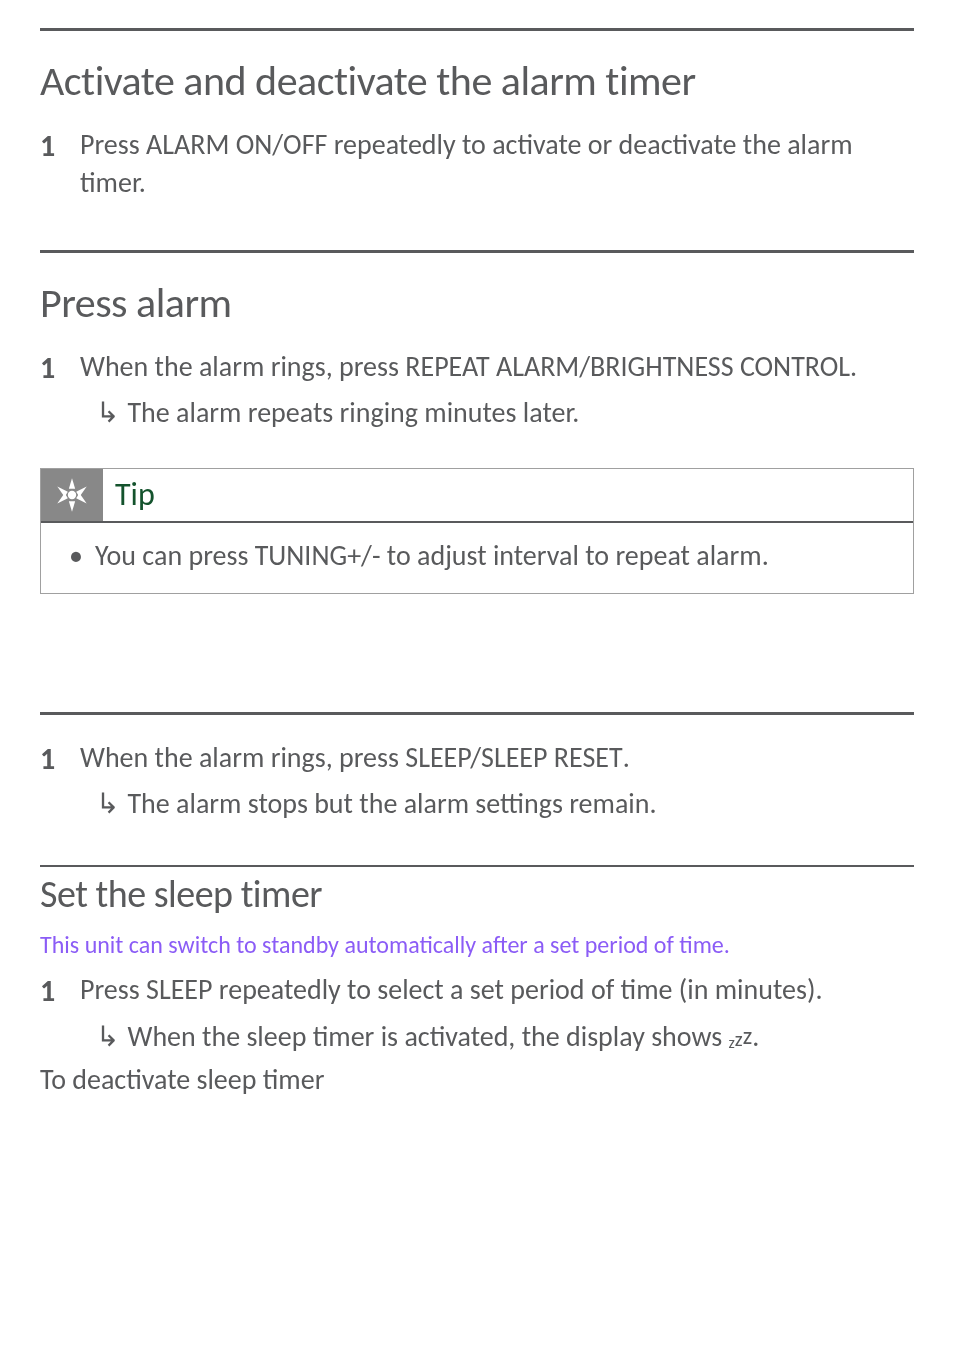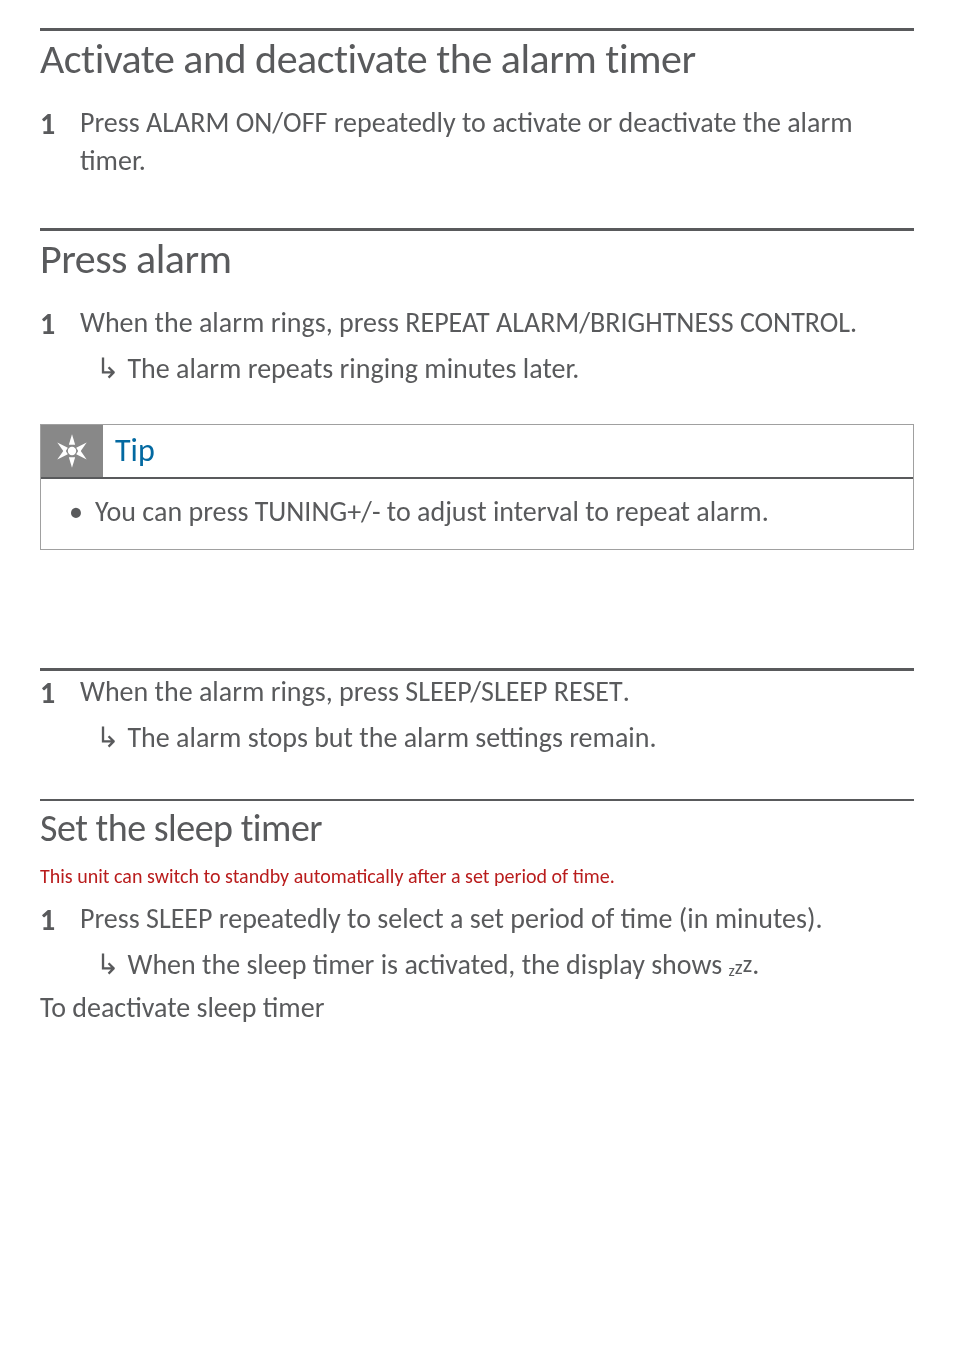--- a/index.html
+++ b/index.html
@@ -10,21 +10,21 @@
   body {
     font-family: "Gill Sans", "Gill Sans MT", Calibri, sans-serif;
     background: #ffffff;
     color: #595a5c;
     width: 954px;
     padding: 28px 40px 20px 40px;
     font-weight: 300;
   }
   .section {
     border-top: 3px solid #595a5c;
-    padding-top: 2px;
+    padding-top: 24px;
     margin-bottom: 48px;
   }
   .section-h1 {
     font-size: 42px;
     font-weight: 400;
     color: #595a5c;
     margin-bottom: 20px;
     letter-spacing: -0.5px;
   }
   .section-h2 {
@@ -63,23 +63,23 @@
     line-height: 1.35;
     color: #595a5c;
     margin-bottom: 4px;
   }
   .result-arrow {
     margin-right: 8px;
     font-weight: 400;
     display: inline-block;
   }
   .paragraph {
-    font-size: 20px;
-    line-height: 1.35;
-    color: #b91c1c;
+    font-size: 24px;
+    line-height: 1.35;
+    color: #8b5cf6;
     margin-bottom: 10px;
   }
   .sub-heading {
     font-size: 28px;
     font-weight: 500;
     color: #595a5c;
     margin-top: 6px;
   }
   .tip-container {
     margin-top: 36px;
@@ -97,21 +97,21 @@
     display: flex;
     align-items: center;
     justify-content: center;
   }
   .tip-icon-box svg {
     width: 42px;
     height: 42px;
   }
   .tip-label {
     font-size: 32px;
-    color: #0369a1;
+    color: #14532d;
     padding-left: 12px;
     font-weight: 400;
   }
   .tip-body {
     padding: 14px 18px 18px 28px;
     font-size: 28px;
     color: #595a5c;
     line-height: 1.35;
     display: flex;
   }

